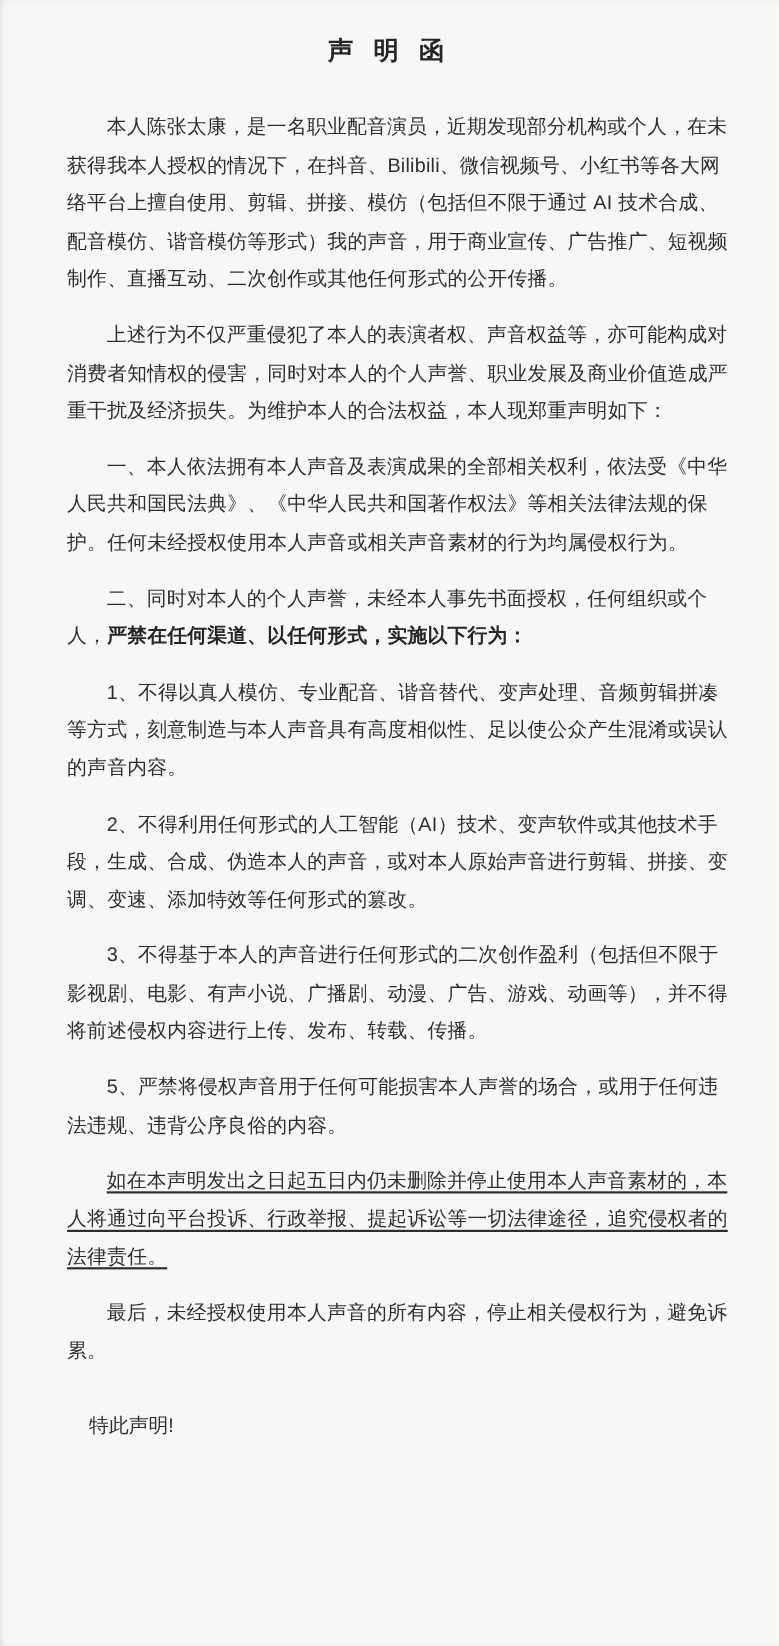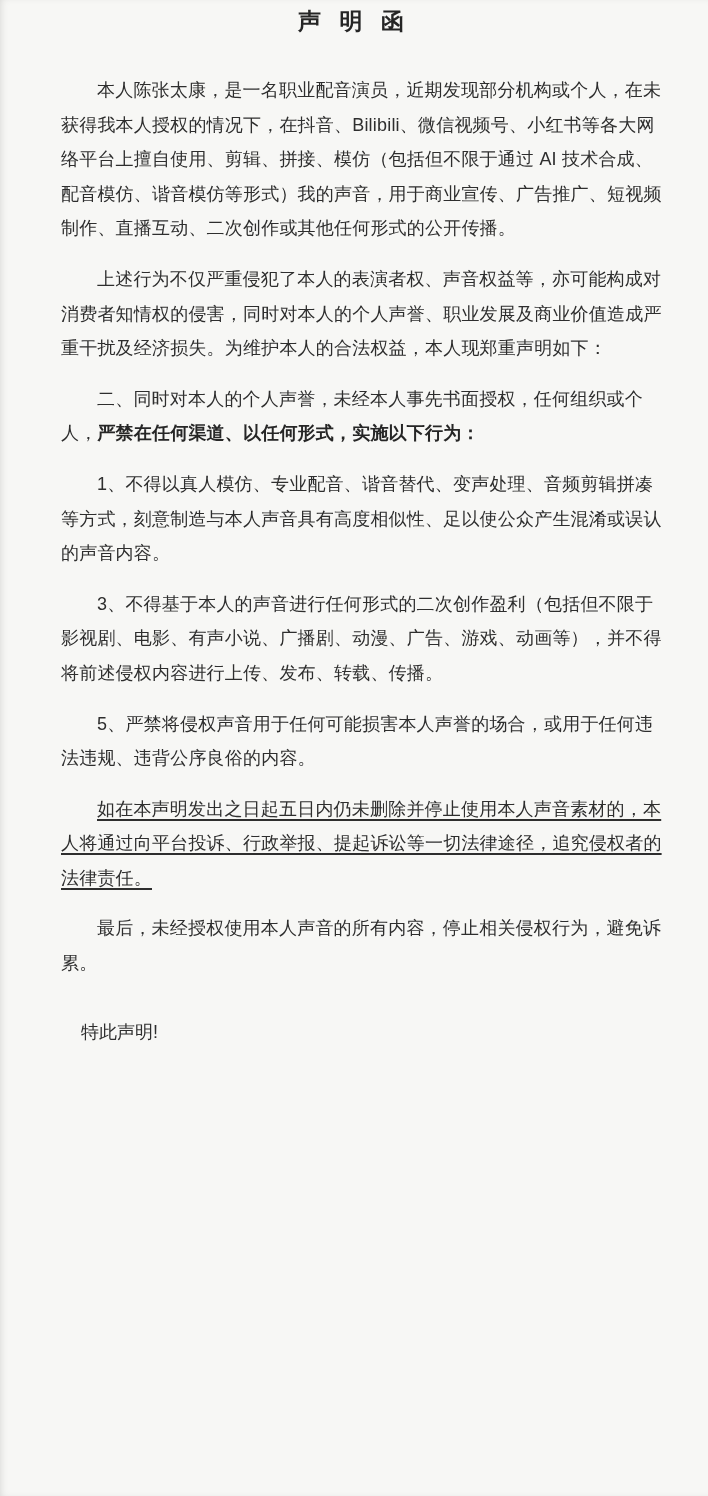--- a/index.html
+++ b/index.html
@@ -13,21 +13,21 @@
     height: 1496px;
     margin: 0 auto;
     background: #f7f7f5;
     color: #2e2e2e;
     font-family: "Liberation Sans", sans-serif;
     overflow: hidden;
     box-shadow: inset 4px 0 8px -4px rgba(0,0,0,0.15);
   }
   .title {
     margin: 0;
-    padding-top: 6px;
+    padding-top: 31px;
     text-align: center;
     font-size: 23px;
     line-height: 30px;
     font-weight: 700;
     letter-spacing: 6px;
     color: #252525;
   }
   .salutation {
     margin: 54px 30px 0 45px;
     font-size: 18.5px;
@@ -59,22 +59,24 @@
 </head>
 <body>
 
 <div class="page">
   <h1 class="title">声 明 函</h1>
 
 
   <div class="body">
       <p class="para"><span>本人陈张太康，是一名职业配音演员，近期发现部分机构或个人，在未获得我本人授权的情况下，在抖音、Bilibili、微信视频号、小红书等各大网络平台上擅自使用、剪辑、拼接、模仿（包括但不限于通过 AI 技术合成、配音模仿、谐音模仿等形式）我的声音，用于商业宣传、广告推广、短视频制作、直播互动、二次创作或其他任何形式的公开传播。</span></p>
       <p class="para"><span>上述行为不仅严重侵犯了本人的表演者权、声音权益等，亦可能构成对消费者知情权的侵害，同时对本人的个人声誉、职业发展及商业价值造成严重干扰及经济损失。为维护本人的合法权益，本人现郑重声明如下：</span></p>
+      <p class="para"><span>一、本人依法拥有本人声音及表演成果的全部相关权利，依法受《中华人民共和国民法典》、《中华人民共和国著作权法》等相关法律法规的保护。任何未经授权使用本人声音或相关声音素材的行为均属侵权行为。</span></p>
       <p class="para"><span>二、同时对本人的个人声誉，未经本人事先书面授权，任何组织或个人，</span><span class="run-bold">严禁在任何渠道、以任何形式，实施以下行为：</span></p>
       <p class="para"><span>1、不得以真人模仿、专业配音、谐音替代、变声处理、音频剪辑拼凑等方式，刻意制造与本人声音具有高度相似性、足以使公众产生混淆或误认的声音内容。</span></p>
+      <p class="para"><span>2、不得利用任何形式的人工智能（AI）技术、变声软件或其他技术手段，生成、合成、伪造本人的声音，或对本人原始声音进行剪辑、拼接、变调、变速、添加特效等任何形式的篡改。</span></p>
       <p class="para"><span>3、不得基于本人的声音进行任何形式的二次创作盈利（包括但不限于影视剧、电影、有声小说、广播剧、动漫、广告、游戏、动画等），并不得将前述侵权内容进行上传、发布、转载、传播。</span></p>
       <p class="para"><span>5、严禁将侵权声音用于任何可能损害本人声誉的场合，或用于任何违法违规、违背公序良俗的内容。</span></p>
       <p class="para"><span class="run-underline">如在本声明发出之日起五日内仍未删除并停止使用本人声音素材的，本人将通过向平台投诉、行政举报、提起诉讼等一切法律途径，追究侵权者的法律责任。</span></p>
       <p class="para"><span>最后，未经授权使用本人声音的所有内容，停止相关侵权行为，避免诉累。</span></p>
     </div>
 
   <p class="closing">特此声明!</p>
 </div>
 
 </body></html>

